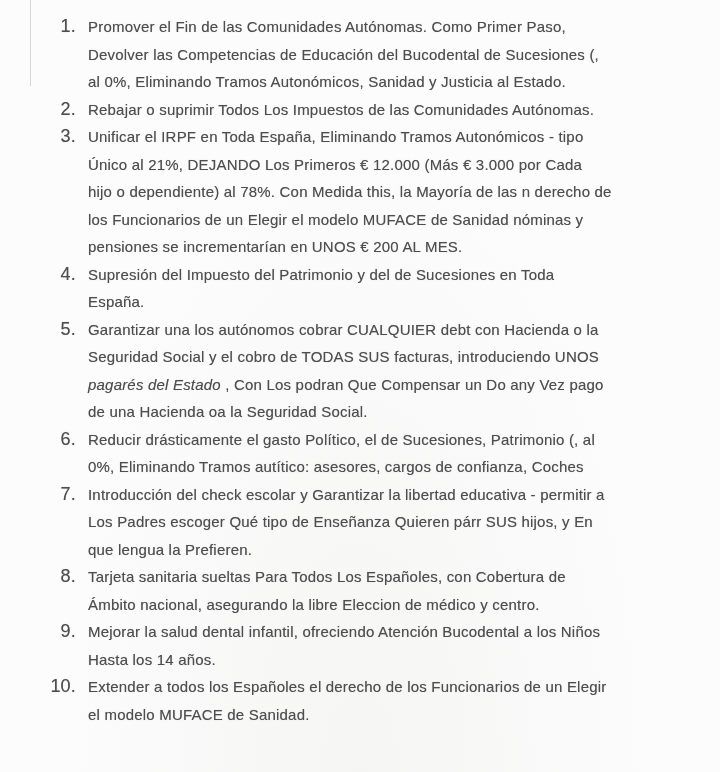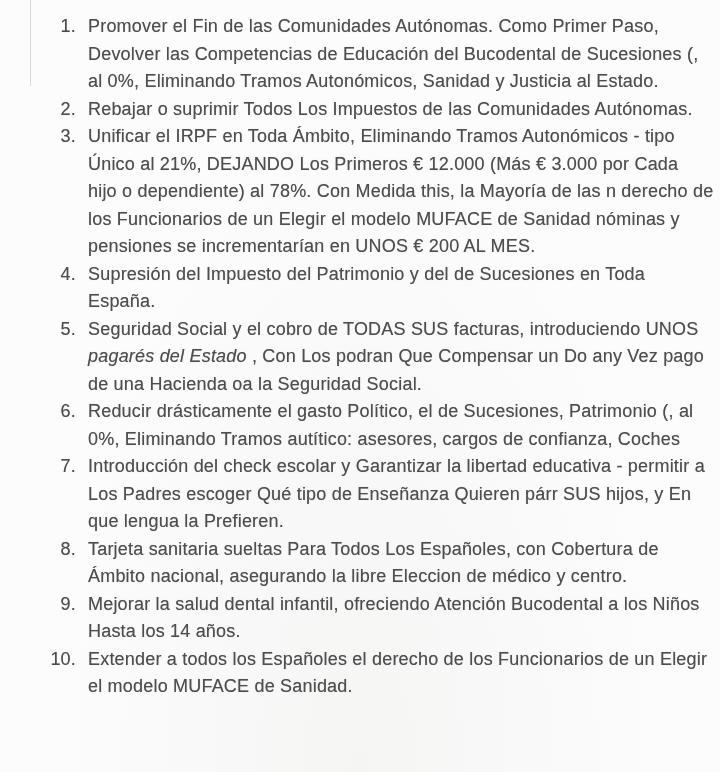--- a/index.html
+++ b/index.html
@@ -49,21 +49,21 @@
     line-height: 27.5px;
     letter-spacing: 0.2px;
   }
   .body-col {
     flex: none;
   }
   .line {
     white-space: nowrap;
     height: 27.5px;
     line-height: 27.5px;
-    font-size: 18px;
+    font-size: 15px;
     letter-spacing: 0.2px;
   }
   .line span, .line i, .num {
     text-shadow: 0 0 0.7px rgba(90,90,90,0.55);
   }
   .line i {
     font-style: italic;
   }
 </style>
 </head>
@@ -82,37 +82,38 @@
       </div>
       <div class="item">
         <div class="num">2.</div>
         <div class="body-col">
           <div class="line"><span>Rebajar o suprimir Todos Los Impuestos de las Comunidades Autónomas.</span></div>
         </div>
       </div>
       <div class="item">
         <div class="num">3.</div>
         <div class="body-col">
-          <div class="line"><span>Unificar el IRPF en Toda Ámbito, Eliminando Tramos Autonómicos - tipo</span></div>
+          <div class="line"><span>Unificar el IRPF en Toda España, Eliminando Tramos Autonómicos - tipo</span></div>
           <div class="line"><span>Único al 21%, DEJANDO Los Primeros € 12.000 (Más € 3.000 por Cada</span></div>
           <div class="line"><span>hijo o dependiente) al 78%. Con Medida this, la Mayoría de las n derecho de</span></div>
           <div class="line"><span>los Funcionarios de un Elegir el modelo MUFACE de Sanidad nóminas y</span></div>
           <div class="line"><span>pensiones se incrementarían en UNOS € 200 AL MES.</span></div>
         </div>
       </div>
       <div class="item">
         <div class="num">4.</div>
         <div class="body-col">
           <div class="line"><span>Supresión del Impuesto del Patrimonio y del de Sucesiones en Toda</span></div>
           <div class="line"><span>España.</span></div>
         </div>
       </div>
       <div class="item">
         <div class="num">5.</div>
         <div class="body-col">
+          <div class="line"><span>Garantizar una los autónomos cobrar CUALQUIER debt con Hacienda o la</span></div>
           <div class="line"><span>Seguridad Social y el cobro de TODAS SUS facturas, introduciendo UNOS</span></div>
           <div class="line"><i>pagarés del Estado</i><span> , Con Los podran Que Compensar un Do any Vez pago</span></div>
           <div class="line"><span>de una Hacienda oa la Seguridad Social.</span></div>
         </div>
       </div>
       <div class="item">
         <div class="num">6.</div>
         <div class="body-col">
           <div class="line"><span>Reducir drásticamente el gasto Político, el de Sucesiones, Patrimonio (, al</span></div>
           <div class="line"><span>0%, Eliminando Tramos autítico: asesores, cargos de confianza, Coches</span></div>

